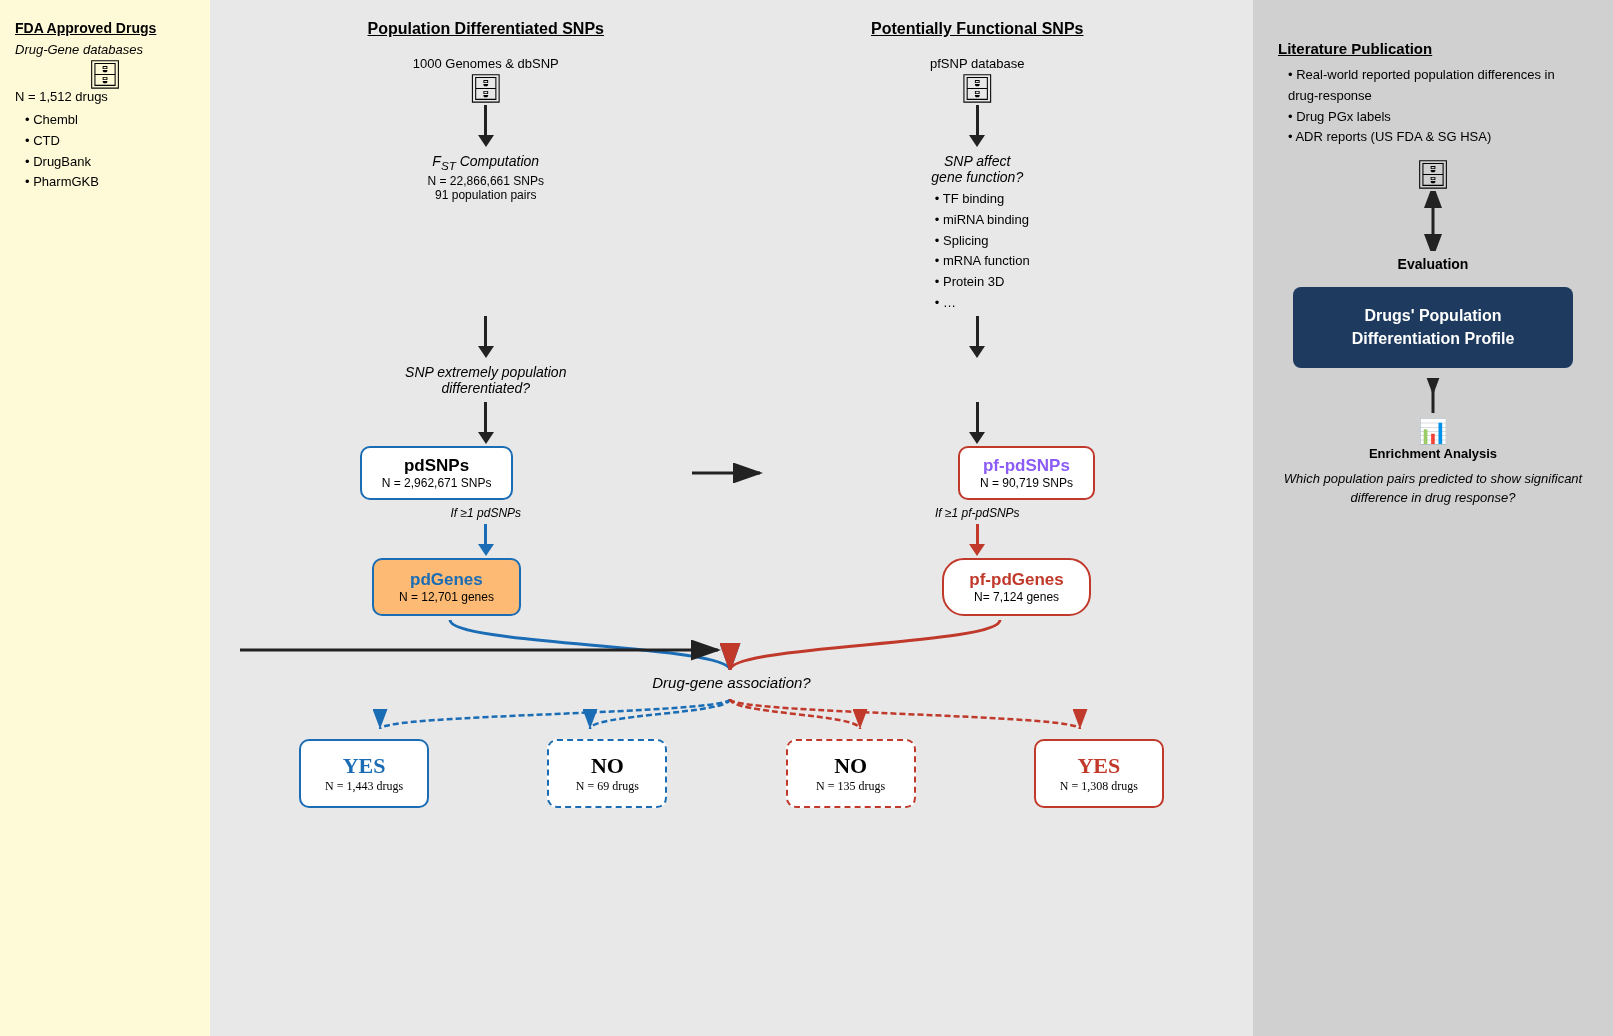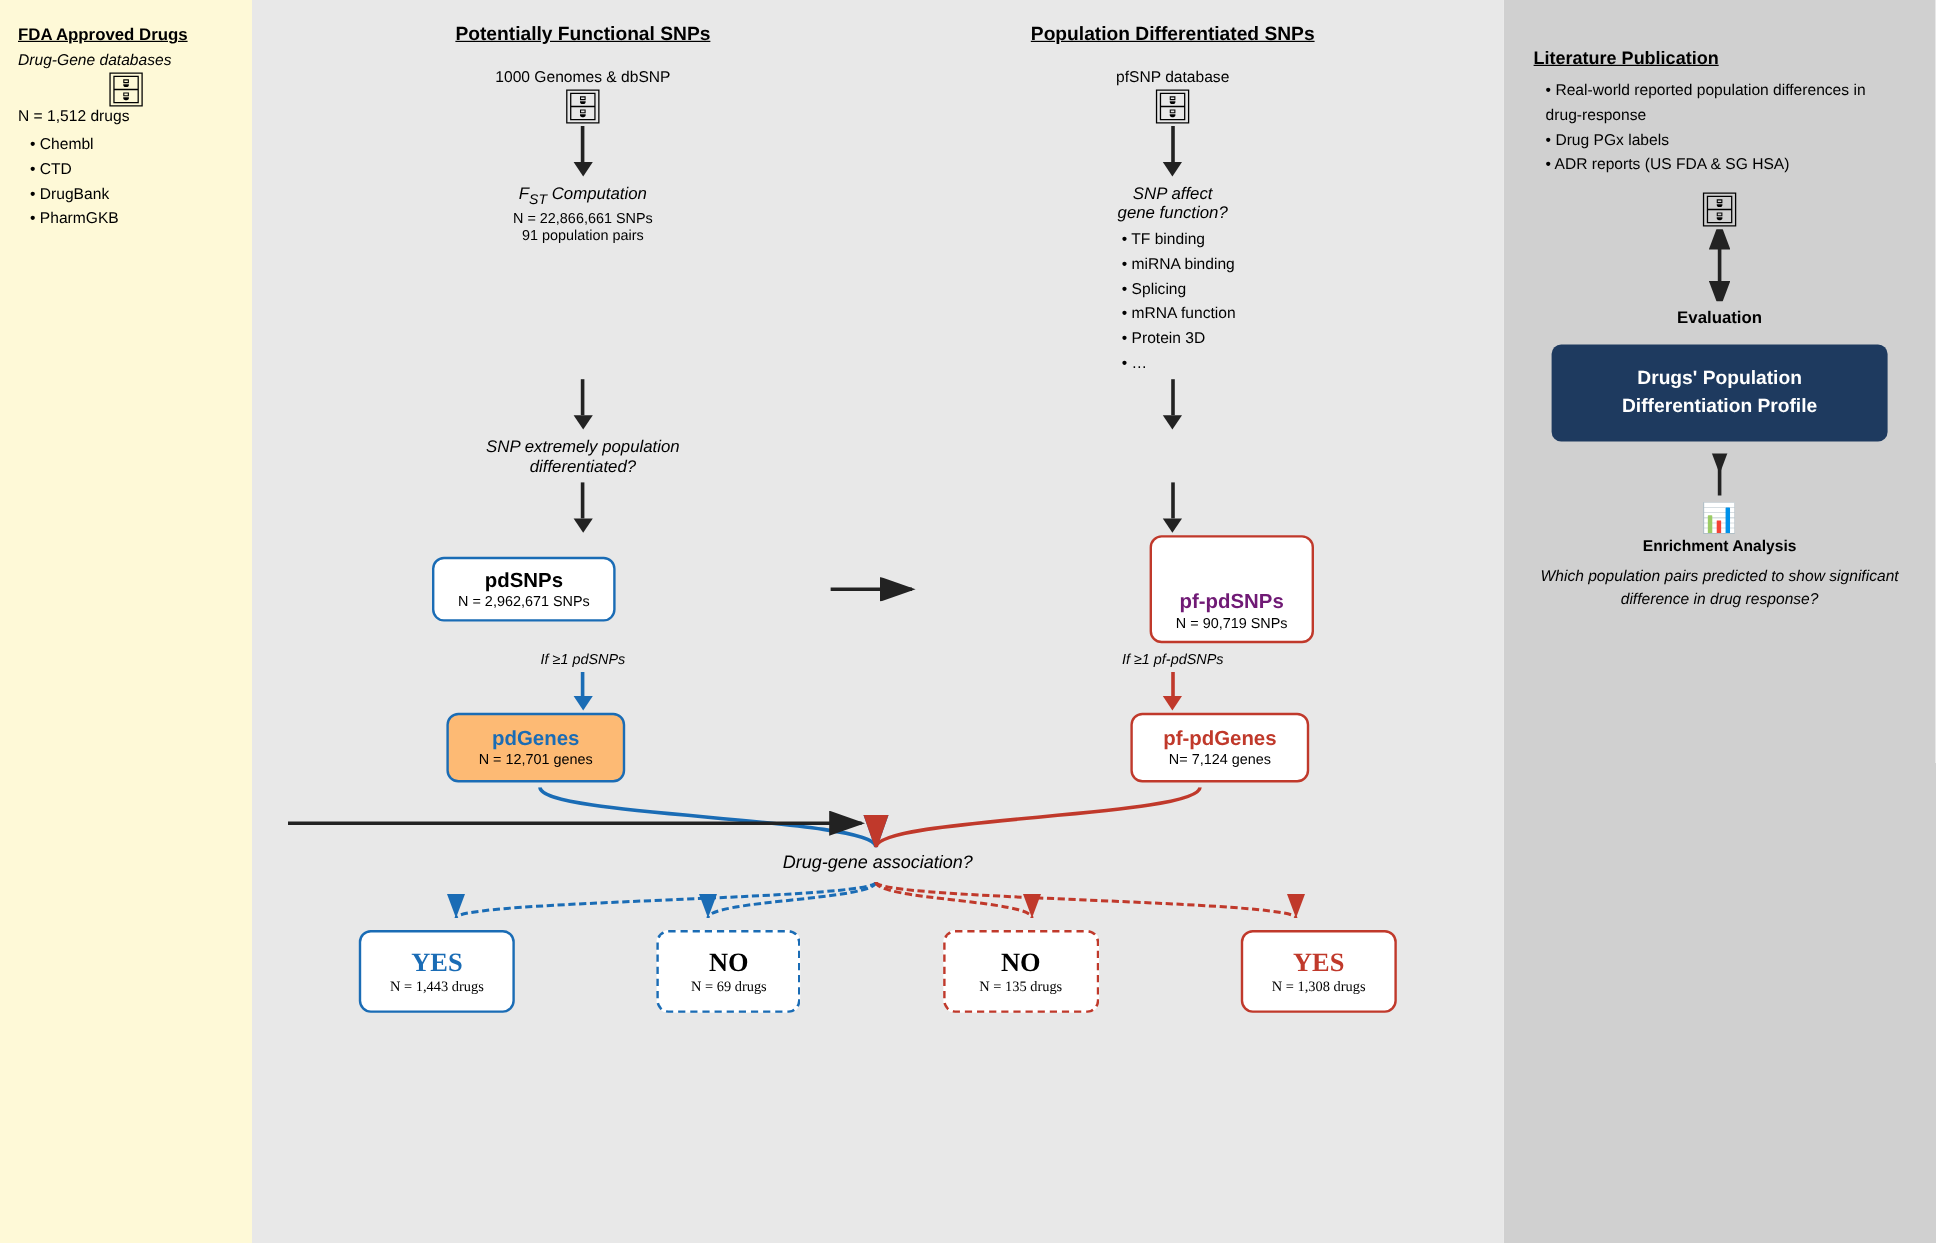--- a/index.html
+++ b/index.html
@@ -167,21 +167,21 @@
     .pdgenes-box {
       border: 2.5px solid #1a6cb5;
       border-radius: 10px;
       padding: 10px 25px;
       text-align: center;
       background: #fdba74;
     }
 
     .pfpdgenes-box {
       border: 2.5px solid #c0392b;
-      border-radius: 10px;
+      border-radius: 22px;
       padding: 10px 25px;
       text-align: center;
       background: white;
     }
 
     .blue-title { color: #1a6cb5; font-weight: bold; font-size: 17px; }
     .red-title { color: #c0392b; font-weight: bold; font-size: 17px; }
 
     
     .yes-blue {
@@ -365,24 +365,24 @@
         <polygon points="10 0, 0 3.5, 10 7" fill="#1a6cb5"></polygon>
       </marker>
     </defs>
 
   </svg>
 
   <div class="middle-content">
 
     <div class="two-col" style="margin-bottom:8px;">
       <div class="col">
+        <div class="section-title">Population Differentiated SNPs</div>
+      </div>
+      <div class="col">
         <div class="section-title">Potentially Functional SNPs</div>
-      </div>
-      <div class="col">
-        <div class="section-title">Population Differentiated SNPs</div>
       </div>
     </div>
 
     <div class="two-col">
       <div class="col">
         <div class="source-label">1000 Genomes &amp; dbSNP</div>
         <div class="db-cylinder">🗄</div>
       </div>
       <div class="col">
         <div class="source-label">pfSNP database</div>
@@ -482,21 +482,21 @@
           <line x1="0" y1="10" x2="68" y2="10" stroke="#222" stroke-width="3" marker-end="url(#arrow2)"></line>
           <defs>
             <marker id="arrow2" markerWidth="10" markerHeight="7" refX="9" refY="3.5" orient="auto">
               <polygon points="0 0, 10 3.5, 0 7" fill="#222"></polygon>
             </marker>
           </defs>
         </svg>
       </div>
       <div class="col" style="width:40%;">
         <div class="pfpdsnp-box">
-          <div class="box-title" style="color:#701a75;margin-top:36px;">pf-pdSNPs</div>
+          <div class="box-title" style="color:#8b5cf6;">pf-pdSNPs</div>
           <div class="box-count">N = 90,719 SNPs</div>
         </div>
       </div>
     </div>
 
     <div class="two-col">
       <div class="col">
         <div class="if-label">If ≥1 pdSNPs</div>
         <div class="arrow-down" style="margin:2px 0;">
           <div class="arrow-line" style="height:20px; background:#1a6cb5;"></div>

